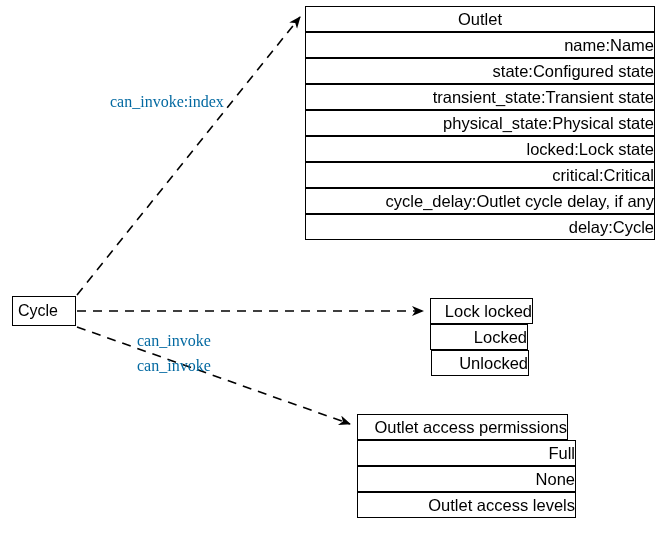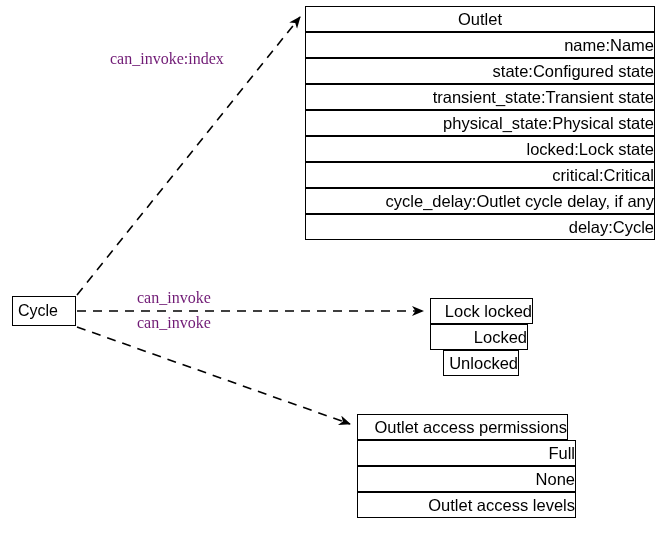--- a/index.html
+++ b/index.html
@@ -57,23 +57,24 @@
     line-height: 28px;
     color: #000000;
     padding-left: 5px;
     white-space: nowrap;
   }
   
   .edge-label {
     position: absolute;
     font-family: "Liberation Serif", serif;
     font-size: 16px;
-    color: #701a75;
+    color: #0369a1;
     white-space: nowrap;
     line-height: 18px;
+    margin-top: 43px;
   }
 </style>
 </head>
 <body>
 
 <div id="canvas">
 
   <svg id="edges" viewBox="0 0 672 539" width="672" height="539" xmlns="http://www.w3.org/2000/svg">
     <defs>
       <marker id="arrow-open" markerWidth="14" markerHeight="14" refX="11" refY="5" orient="auto" markerUnits="userSpaceOnUse">
@@ -106,21 +107,21 @@
     <div class="uml-row left" style="left:0; top:104px; width:350px;">physical_state:Physical state</div>
     <div class="uml-row left" style="left:0; top:130px; width:350px;">locked:Lock state</div>
     <div class="uml-row left" style="left:0; top:156px; width:350px;">critical:Critical</div>
     <div class="uml-row left" style="left:0; top:182px; width:350px;">cycle_delay:Outlet cycle delay, if any</div>
     <div class="uml-row left" style="left:0; top:208px; width:350px;">delay:Cycle</div>
   </div>
 
   <div class="uml-box" style="left:430px; top:298px; width:103px; height:79px;">
     <div class="uml-row left" style="left:0; top:0px; width:103px;">Lock locked</div>
     <div class="uml-row left" style="left:0; top:26px; width:98px;">Locked</div>
-    <div class="uml-row left" style="left:13px; top:52px; width:76px;">Unlocked</div>
+    <div class="uml-row left" style="left:1px; top:52px; width:98px;">Unlocked</div>
   </div>
 
   <div class="uml-box" style="left:357px; top:414px; width:251px; height:105px;">
     <div class="uml-row left" style="left:0; top:0px; width:211px;">Outlet access permissions</div>
     <div class="uml-row left" style="left:0; top:26px; width:219px;">Full</div>
     <div class="uml-row left" style="left:0; top:52px; width:219px;">None</div>
     <div class="uml-row left" style="left:0; top:78px; width:219px;">Outlet access levels</div>
   </div>
 
 </div>

